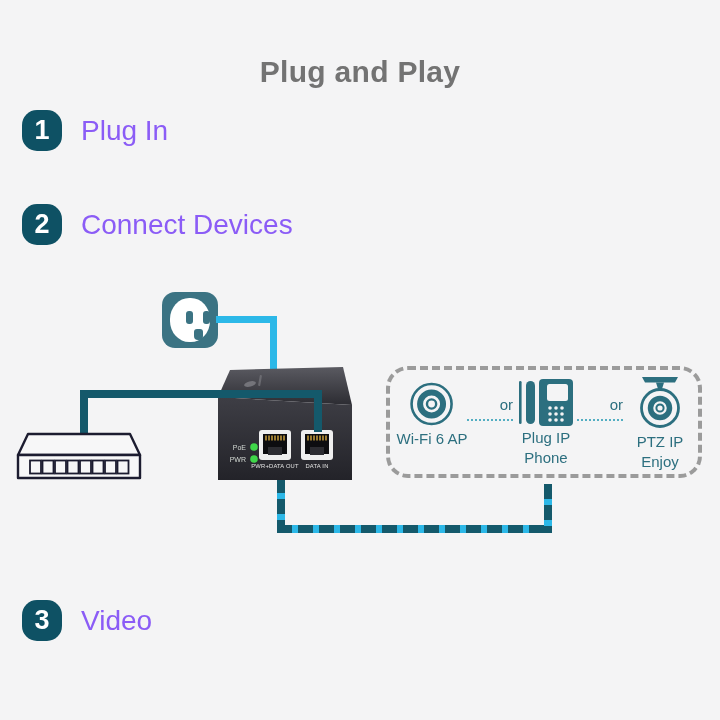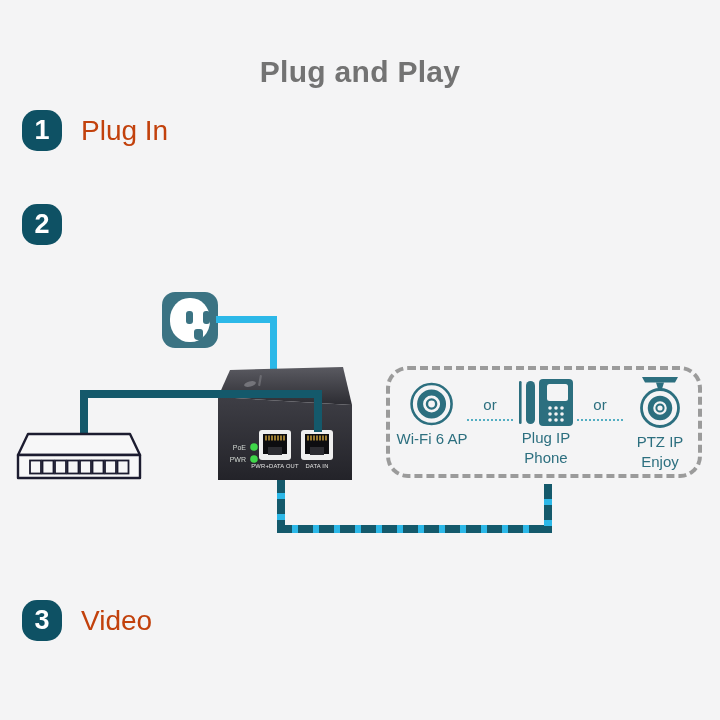--- a/index.html
+++ b/index.html
@@ -15,21 +15,21 @@
   
   .step{position:absolute;display:flex;align-items:center;gap:19px;}
   .step1{left:22px;top:110px;}
   .step2{left:22px;top:204px;}
   .step3{left:22px;top:600px;}
   .step-badge{
     width:40px;height:41px;border-radius:15px;background:#0e5164;color:#fff;
     display:flex;align-items:center;justify-content:center;
     font-size:27px;font-weight:bold;
   }
-  .step-label{font-size:28px;color:#c2410c;}
+  .step-label{font-size:28px;color:#8b5cf6;}
   
   .outlet{position:absolute;left:162px;top:292px;width:56px;height:56px;
     background:#3b7383;border-radius:13px;z-index:2;}
   .outlet-face{position:absolute;left:8px;top:6px;width:40px;height:44px;
     background:#fff;border-radius:48%;}
   .outlet-slot{position:absolute;width:7px;height:13px;background:#3b7383;border-radius:3px;top:13px;}
   .slot-l{left:16px;} .slot-r{left:33px;}
   .outlet-ground{position:absolute;left:24px;top:31px;width:9px;height:11px;
     background:#3b7383;border-radius:3px 3px 4px 4px;}
   
@@ -54,37 +54,38 @@
     box-sizing:border-box;border:4px dashed #9b9b9b;border-radius:22px;z-index:2;
   }
   .dev-item{position:absolute;transform:translateX(-50%);
     display:flex;flex-direction:column;align-items:center;gap:2px;}
   .dev-item-1{left:42px;top:11px;}
   .dev-item-2{left:156px;top:9px;}
   .dev-item-3{left:270px;top:7px;}
   .dev-label{font-size:15px;line-height:1.3;color:#2c6f7f;text-align:center;}
   .lbl-2{width:80px;} .lbl-3{width:70px;}
   .or-sep{position:absolute;top:26px;transform:translateX(-50%);width:46px;
-    text-align:center;font-size:15px;color:#2c6f7f;padding-bottom:6px;
+    text-align:right;font-size:15px;color:#2c6f7f;padding-bottom:6px;
     border-bottom:2px dotted #53aec2;}
   .or-1{left:100px;} .or-2{left:210px;}
 </style>
 </head>
 <body>
 
 <div class="canvas">
 
   <div class="page-title">Plug and Play</div>
 
   <div class="step step1">
     <div class="step-badge">1</div>
     <div class="step-label">Plug In</div>
   </div>
   <div class="step step2">
     <div class="step-badge">2</div>
+    <div class="step-label">Connect Devices</div>
   </div>
   <div class="step step3">
     <div class="step-badge">3</div>
     <div class="step-label">Video</div>
   </div>
 
   <div class="outlet">
     <div class="outlet-face">
       <div class="outlet-slot slot-l"></div>
       <div class="outlet-slot slot-r"></div>

